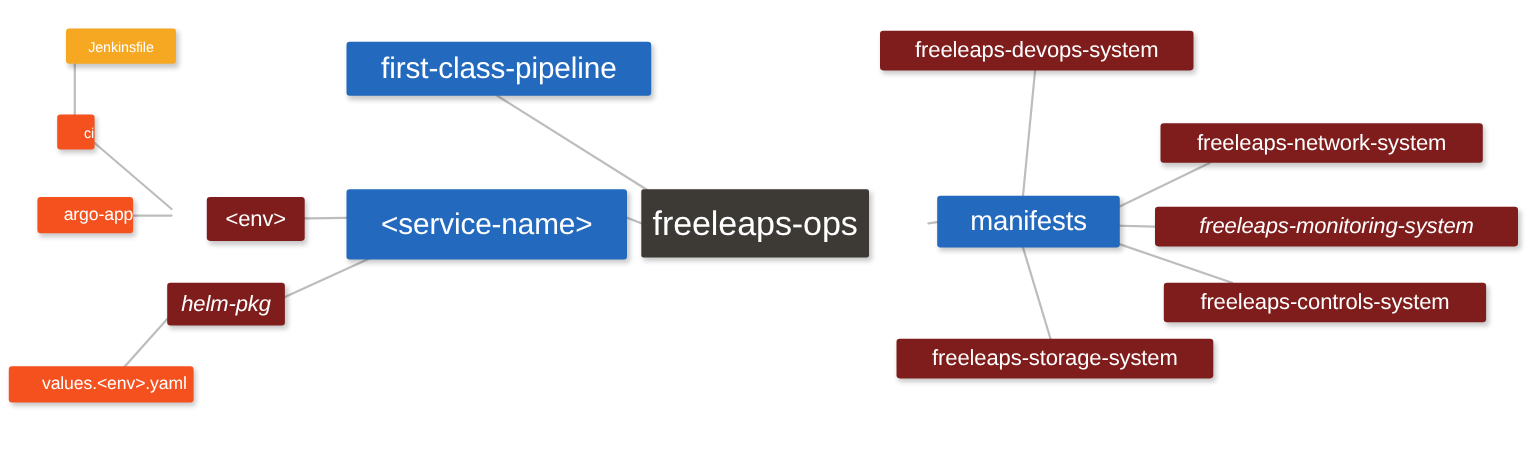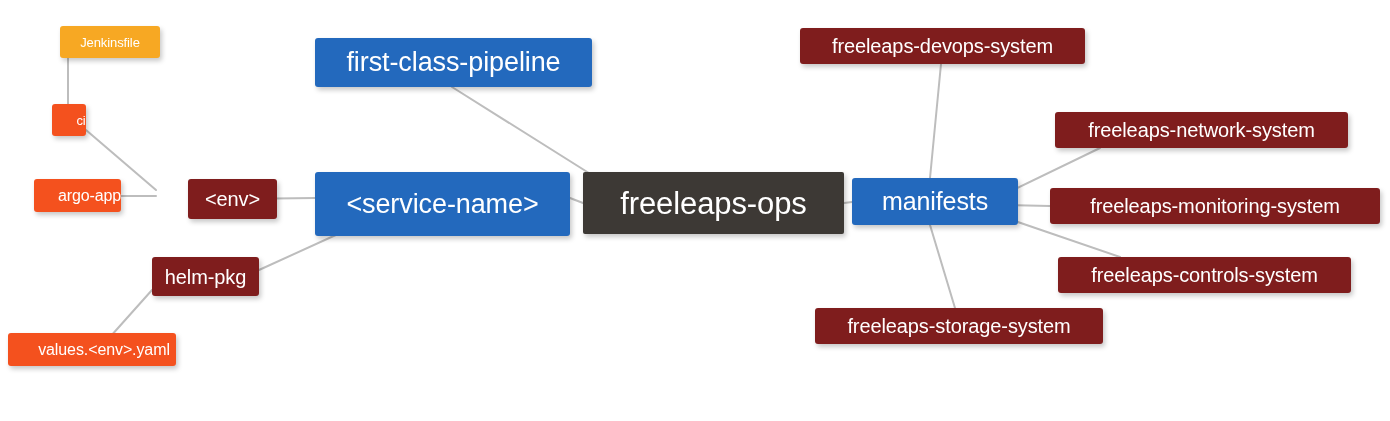--- a/index.html
+++ b/index.html
@@ -73,57 +73,57 @@
       <path d="M 68 104 L 68 58" stroke="#bdbdbd" stroke-width="2" fill="none" stroke-linecap="round"></path>
       <path d="M 152 290 L 110 337" stroke="#bdbdbd" stroke-width="2" fill="none" stroke-linecap="round"></path>
       <path d="M 930 178 L 941 64" stroke="#bdbdbd" stroke-width="2" fill="none" stroke-linecap="round"></path>
       <path d="M 1009 192 L 1100 148" stroke="#bdbdbd" stroke-width="2" fill="none" stroke-linecap="round"></path>
       <path d="M 1009 205 L 1050 206" stroke="#bdbdbd" stroke-width="2" fill="none" stroke-linecap="round"></path>
       <path d="M 1009 219 L 1120 257" stroke="#bdbdbd" stroke-width="2" fill="none" stroke-linecap="round"></path>
       <path d="M 930 225 L 955 308" stroke="#bdbdbd" stroke-width="2" fill="none" stroke-linecap="round"></path>
     </svg>
 
   <div id="node-layer">
-      <div class="node root lvl-root" style="left: 583px; top: 172px; width: 261px; height: 62px;">
+      <div class="node root lvl-root" style="left: 583px; top: 172px; width: 207px; height: 62px;">
         <span>freeleaps-ops</span>
       </div>
       <div class="node blue lvl-1" style="left: 315px; top: 172px; width: 255px; height: 64px;">
         <span>&lt;service-name&gt;</span>
       </div>
       <div class="node blue lvl-1-sm" style="left: 852px; top: 178px; width: 166px; height: 47px;">
         <span>manifests</span>
       </div>
       <div class="node blue lvl-1" style="left: 315px; top: 38px; width: 277px; height: 49px;">
         <span>first-class-pipeline</span>
       </div>
       <div class="node green lvl-2-sm" style="left: 156px; top: 179px; width: 89px; height: 40px; margin-left: 32px;">
         <span>&lt;env&gt;</span>
       </div>
-      <div class="node green lvl-2-sm" style="left: 152px; top: 257px; width: 107px; height: 39px;">
+      <div class="node green lvl-2-sm" style="left: 152px; top: 257px; width: 107px; height: 39px; font-style: italic;">
         <span>helm-pkg</span>
       </div>
       <div class="node red lvl-4" style="left: 52px; top: 104px; width: 34px; height: 32px;">
         <span>ci</span>
       </div>
       <div class="node orange lvl-4" style="left: 18px; top: 26px; width: 100px; height: 32px; margin-left: 42px;">
         <span>Jenkinsfile</span>
       </div>
       <div class="node red lvl-3" style="left: 34px; top: 179px; width: 87px; height: 33px;">
         <span>argo-app</span>
       </div>
       <div class="node red lvl-3" style="left: 8px; top: 333px; width: 168px; height: 33px;">
         <span>values.&lt;env&gt;.yaml</span>
       </div>
       <div class="node green lvl-2-sm" style="left: 800px; top: 28px; width: 285px; height: 36px;">
         <span>freeleaps-devops-system</span>
       </div>
       <div class="node green lvl-2-sm" style="left: 1055px; top: 112px; width: 293px; height: 36px;">
         <span>freeleaps-network-system</span>
       </div>
-      <div class="node green lvl-2-sm" style="left: 1050px; top: 188px; width: 330px; height: 36px;">
+      <div class="node green lvl-2-sm" style="left: 1050px; top: 188px; width: 330px; height: 36px; font-style: italic;">
         <span>freeleaps-monitoring-system</span>
       </div>
       <div class="node green lvl-2-sm" style="left: 1058px; top: 257px; width: 293px; height: 36px;">
         <span>freeleaps-controls-system</span>
       </div>
       <div class="node green lvl-2-sm" style="left: 815px; top: 308px; width: 288px; height: 36px;">
         <span>freeleaps-storage-system</span>
       </div>
     </div>
 

